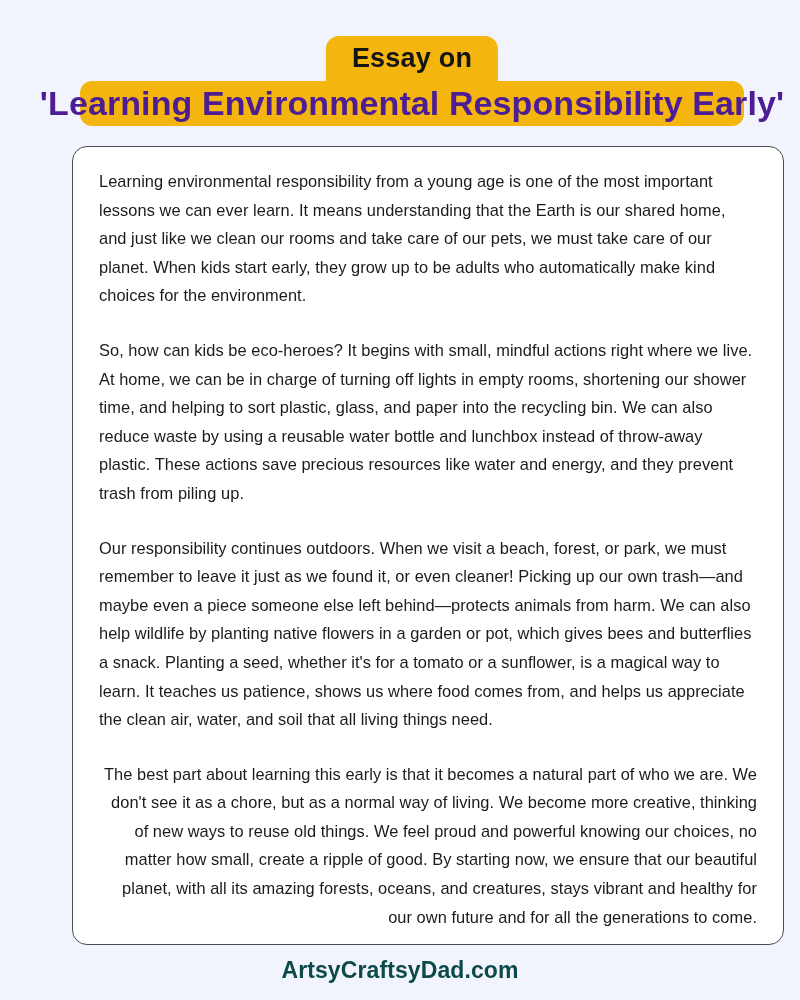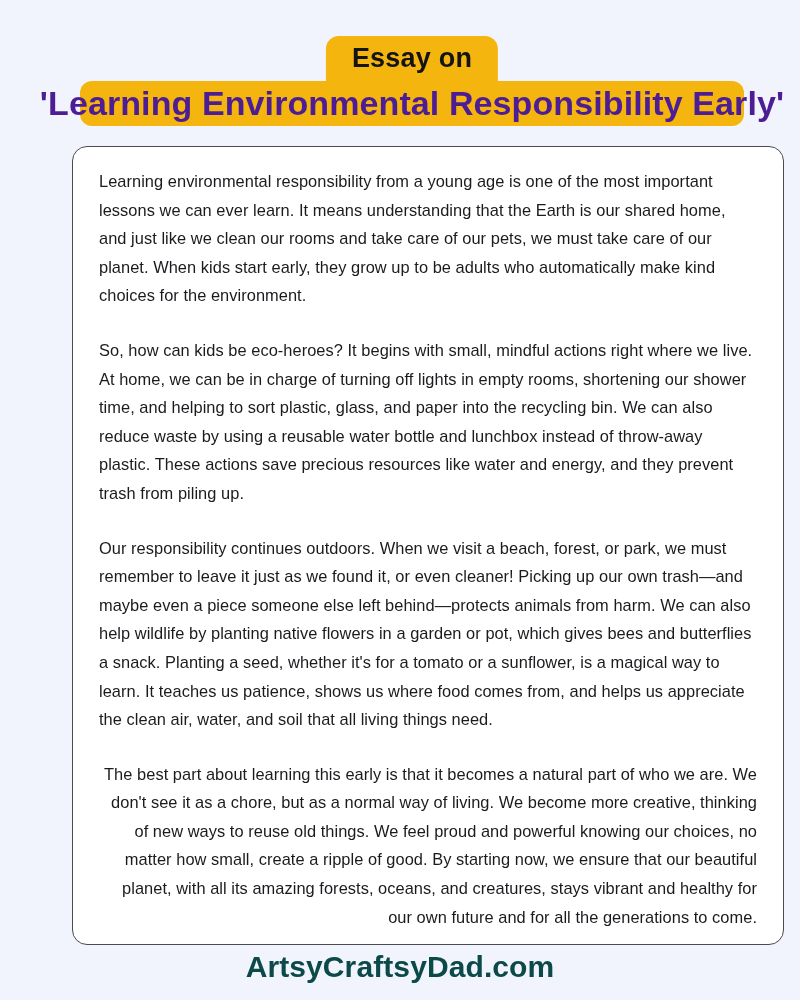--- a/index.html
+++ b/index.html
@@ -106,21 +106,21 @@
   }
 
   
   .footer {
     position: absolute;
     left: 0;
     right: 0;
     bottom: 16px;
     text-align: center;
     color: #0c4a4a;
-    font-size: 30px;
+    font-size: 23px;
     font-weight: bold;
     letter-spacing: 0.1px;
   }
 </style>
 </head>
 <body>
 
 <div class="page">
 
   <div class="header-wrap">

